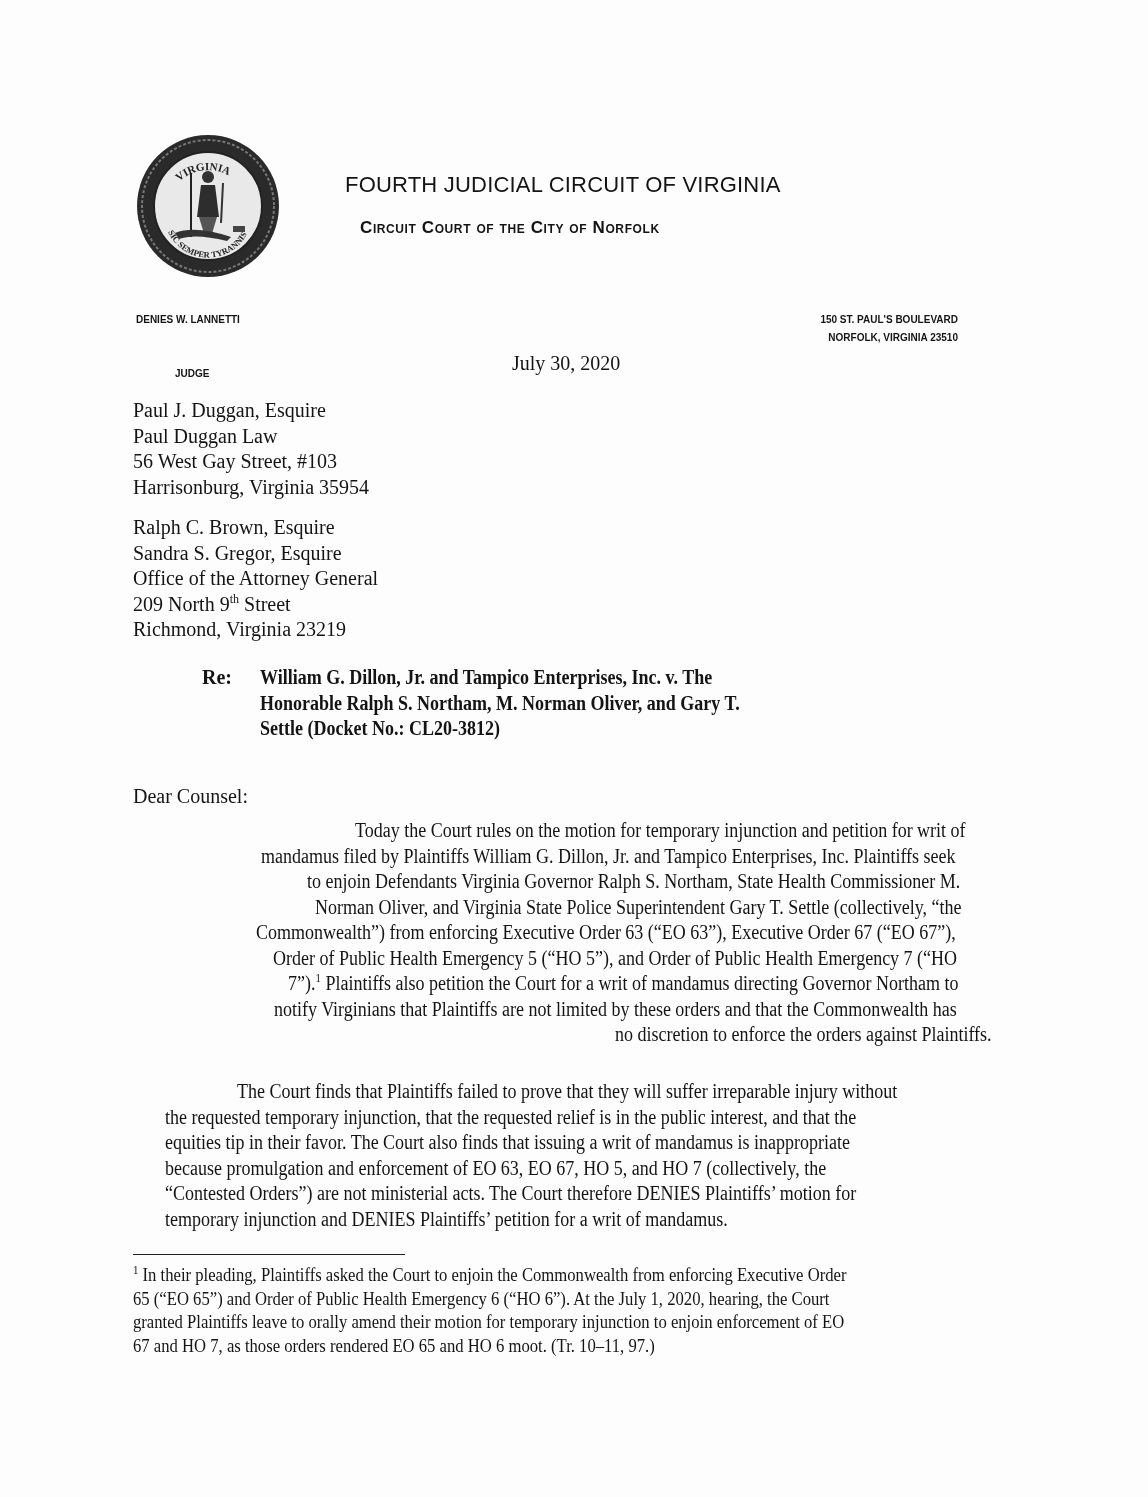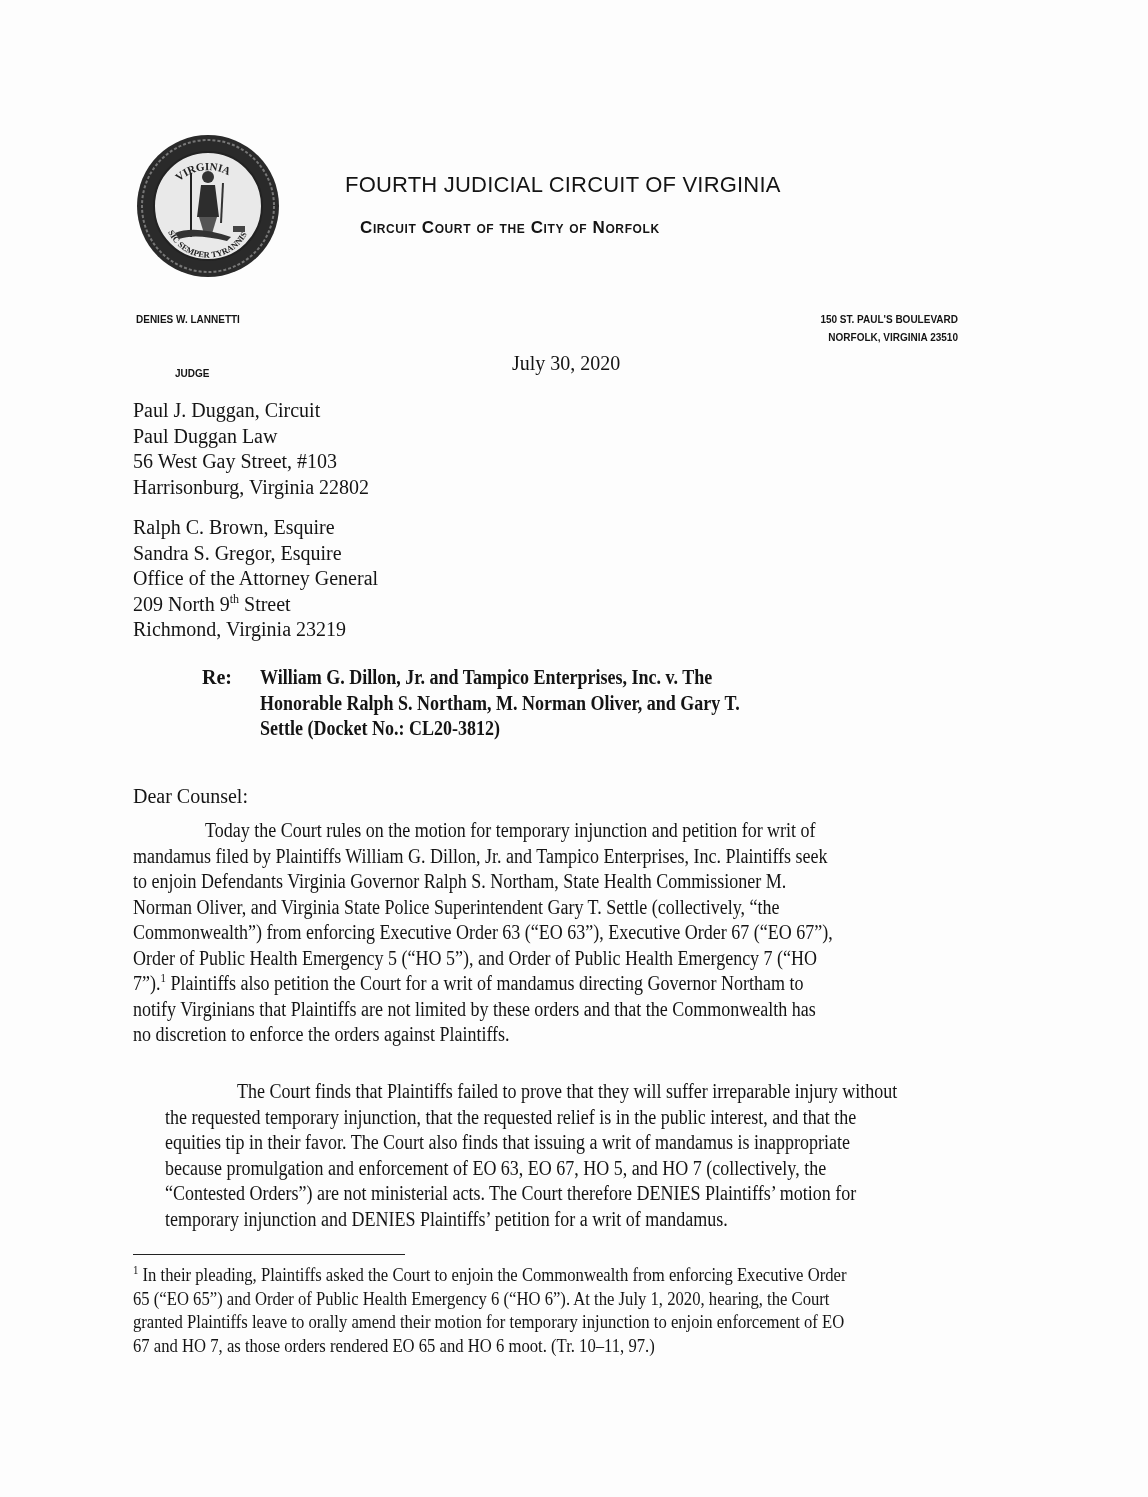--- a/index.html
+++ b/index.html
@@ -28,21 +28,21 @@
 
   .re { position: absolute; left: 202px; top: 665px; font-size: 20px; font-weight: bold; line-height: 25.5px; }
   .re-label { position: absolute; left: 0; top: 0; width: 60px; }
   .re-text { position: absolute; left: 58px; top: 0; width: 700px; }
   .re-text div { white-space: nowrap; }
 
   .salutation { position: absolute; left: 133px; top: 773px; font-size: 20px; margin-top: 12px; }
 
   .para { position: absolute; left: 133px; width: 900px; font-size: 20px; line-height: 25.5px; transform-origin: left top; }
   .para div { white-space: nowrap; }
-  .p1 { top: 818px; }
+  .p1 { top: 818px; text-align: right; }
   .p2 { top: 1079px; margin-left: 32px; }
   .indent { padding-left: 72px; }
 
   .fn-rule { position: absolute; left: 133px; top: 1254px; width: 272px; height: 1px; background: #222; }
   .footnote { position: absolute; left: 133px; top: 1264px; width: 900px; font-size: 18.5px; line-height: 23.5px; }
   .footnote div { white-space: nowrap; }
   .condensed { display: inline-block; transform: scaleX(0.9); transform-origin: left center; }
 </style>
 </head>
 <body>
@@ -77,24 +77,24 @@
   </div>
 
   <div class="address-court sans">
     <div>150 ST. PAUL'S BOULEVARD</div>
     <div>NORFOLK, VIRGINIA 23510</div>
   </div>
 
   <div class="date serif">July 30, 2020</div>
 
   <div class="block recip1 serif">
-    <div>Paul J. Duggan, Circuit</div>
+    <div>Paul J. Duggan, Esquire</div>
     <div>Paul Duggan Law</div>
     <div>56 West Gay Street, #103</div>
-    <div>Harrisonburg, Virginia 22802</div>
+    <div>Harrisonburg, Virginia 35954</div>
   </div>
 
   <div class="block recip2 serif">
     <div>Ralph C. Brown, Esquire</div>
     <div>Sandra S. Gregor, Esquire</div>
     <div>Office of the Attorney General</div>
     <div><span>209 North 9</span><sup>th</sup><span> Street</span></div>
     <div>Richmond, Virginia 23219</div>
   </div>
 

